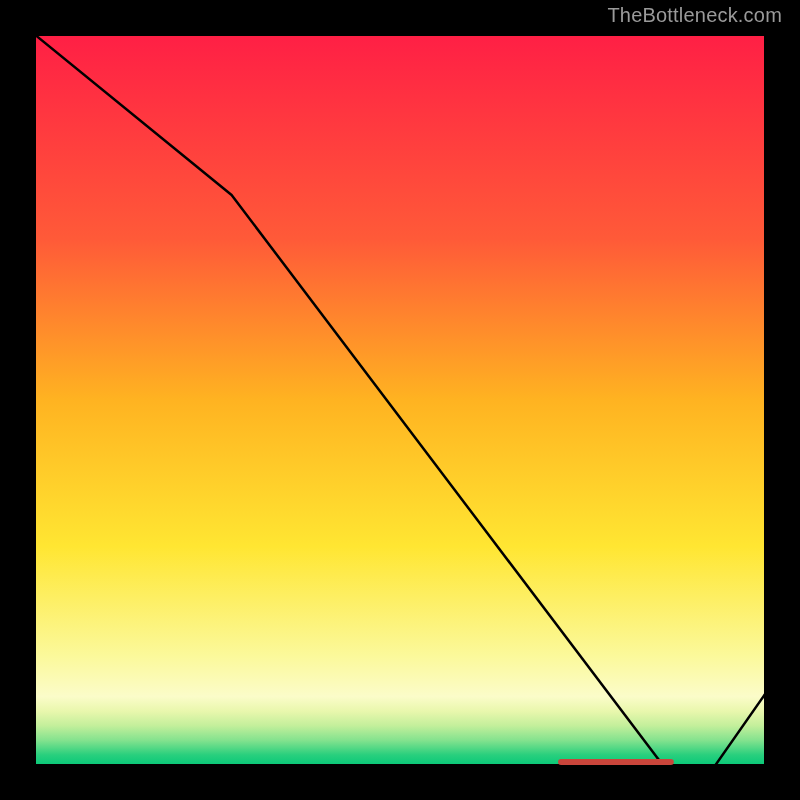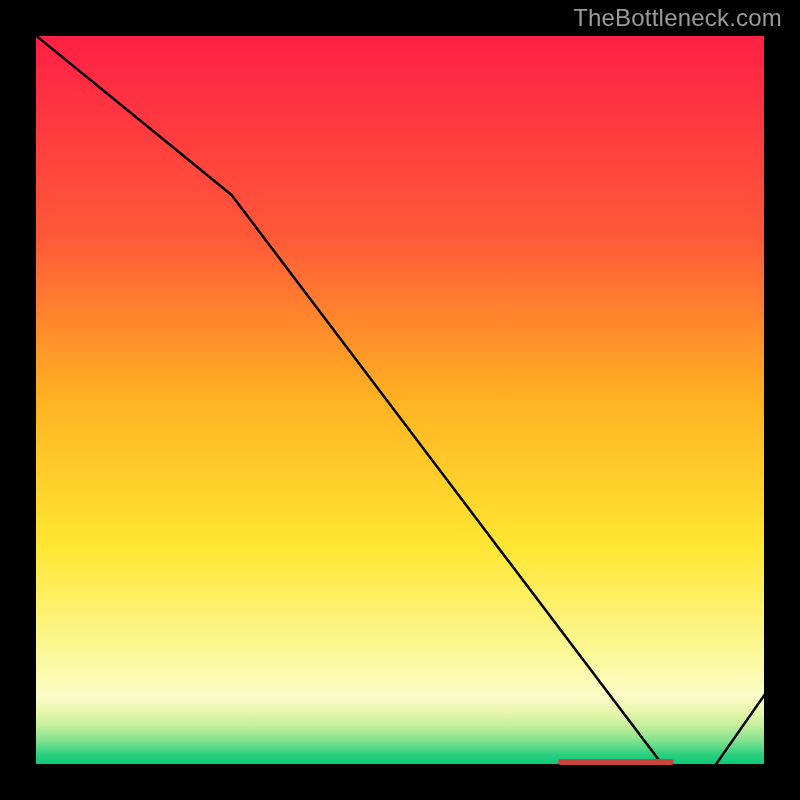--- a/index.html
+++ b/index.html
@@ -17,21 +17,21 @@
     top: 0;
     width: 800px;
     height: 800px;
     background: #000;
   }
   .watermark {
     position: absolute;
     top: 4px;
     right: 18px;
     color: #9a9a9a;
-    font-size: 24px;
+    font-size: 20px;
     font-weight: 500;
     letter-spacing: 0.2px;
     margin-left: 40px;
   }
   .plot-outer {
     position: absolute;
     left: 34px;
     top: 34px;
     width: 732px;
     height: 732px;

